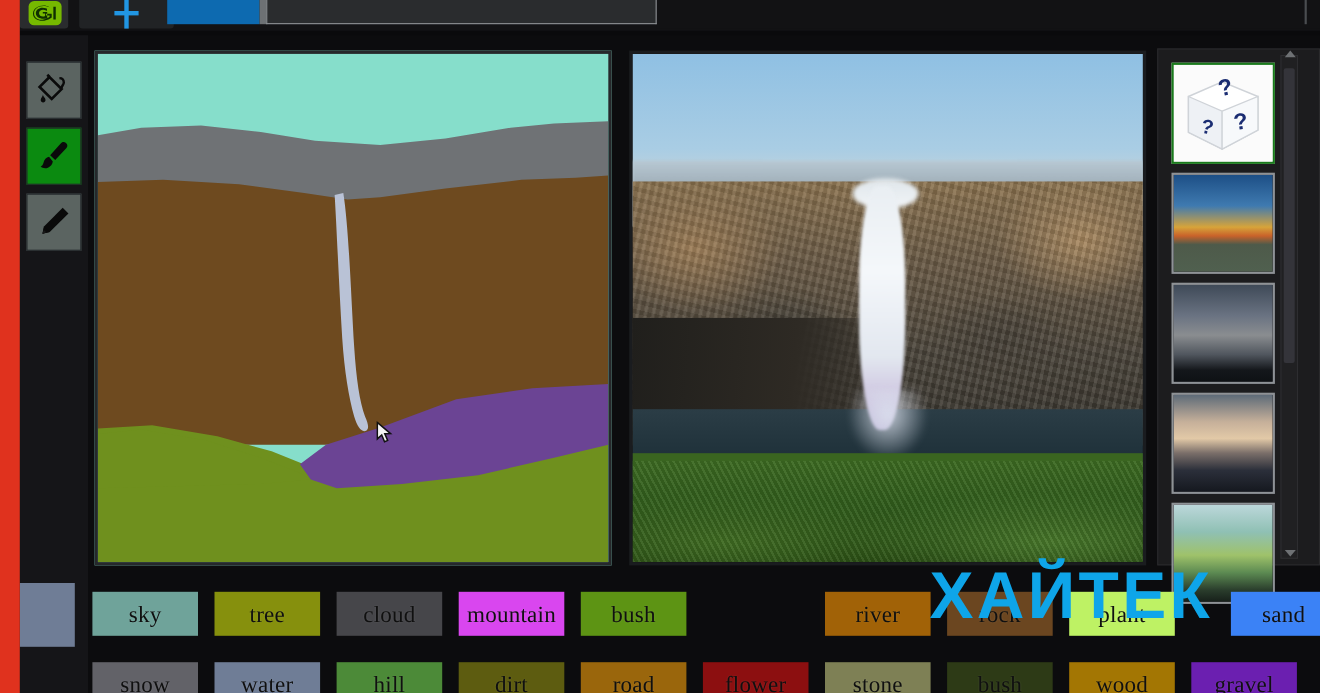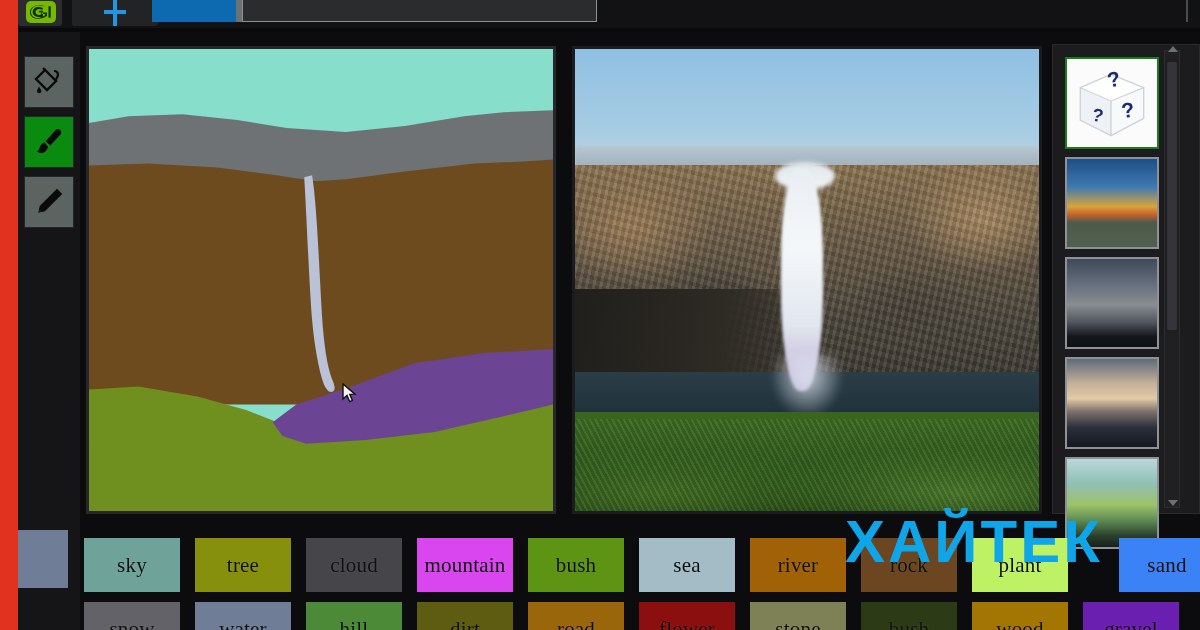--- a/index.html
+++ b/index.html
@@ -103,21 +103,21 @@
   .scroll-track{position:absolute;left:1164px;top:50px;width:16px;height:458px;background:#202022;
                 border:1px solid #2d2d30;box-sizing:border-box;}
   .scroll-thumb{position:absolute;left:1167px;top:62px;width:10px;height:268px;background:#34343a;border-radius:2px;}
   .scroll-arrow{position:absolute;left:1168px;width:0;height:0;border-left:5px solid transparent;
                 border-right:5px solid transparent;}
   .scroll-up{top:46px;border-bottom:6px solid #6e7174;}
   .scroll-down{top:500px;border-top:6px solid #6e7174;}
 
   
   .palette{position:absolute;left:84px;top:530px;width:1116px;height:100px;z-index:15;}
-  .swatch{position:absolute;width:96px;height:54px;display:flex;align-items:center;justify-content:center;
+  .swatch{position:absolute;width:96px;height:40px;display:flex;align-items:center;justify-content:center;
           color:#101010;font-family:"Liberation Serif",serif;font-size:21px;letter-spacing:.2px;}
   .swatch span{text-shadow:0 0 2px rgba(255,255,255,.12);}
 
   
   .watermark{position:absolute;left:845px;top:512px;z-index:60;color:#0ea5e9;
              font-family:"Liberation Sans",sans-serif;font-weight:bold;font-size:60px;
              letter-spacing:3px;line-height:1;white-space:nowrap;}
 </style>
 </head>
 <body>
@@ -245,23 +245,20 @@
       </div>
       <div class="swatch" style="left: 111px; top: 8px; background: rgb(134, 144, 13);">
         <span>tree</span>
       </div>
       <div class="swatch" style="left: 333px; top: 8px; background: #d946ef;">
         <span>mountain</span>
       </div>
       <div class="swatch" style="left: 444px; top: 8px; background: rgb(93, 148, 20);">
         <span>bush</span>
       </div>
-      <div class="swatch" style="left: 555px; top: 8px; background: rgb(163, 188, 198);">
-        <span>sea</span>
-      </div>
       <div class="swatch" style="left: 666px; top: 8px; background: #a16207;">
         <span>river</span>
       </div>
       <div class="swatch" style="left: 777px; top: 8px; background: rgb(107, 70, 32); align-items: center;">
         <span>rock</span>
       </div>
       <div class="swatch" style="left: 888px; top: 8px; background: #bef264;">
         <span>plant</span>
       </div>
       <div class="swatch" style="left: 1035px; top: 8px; background: #3b82f6;">

